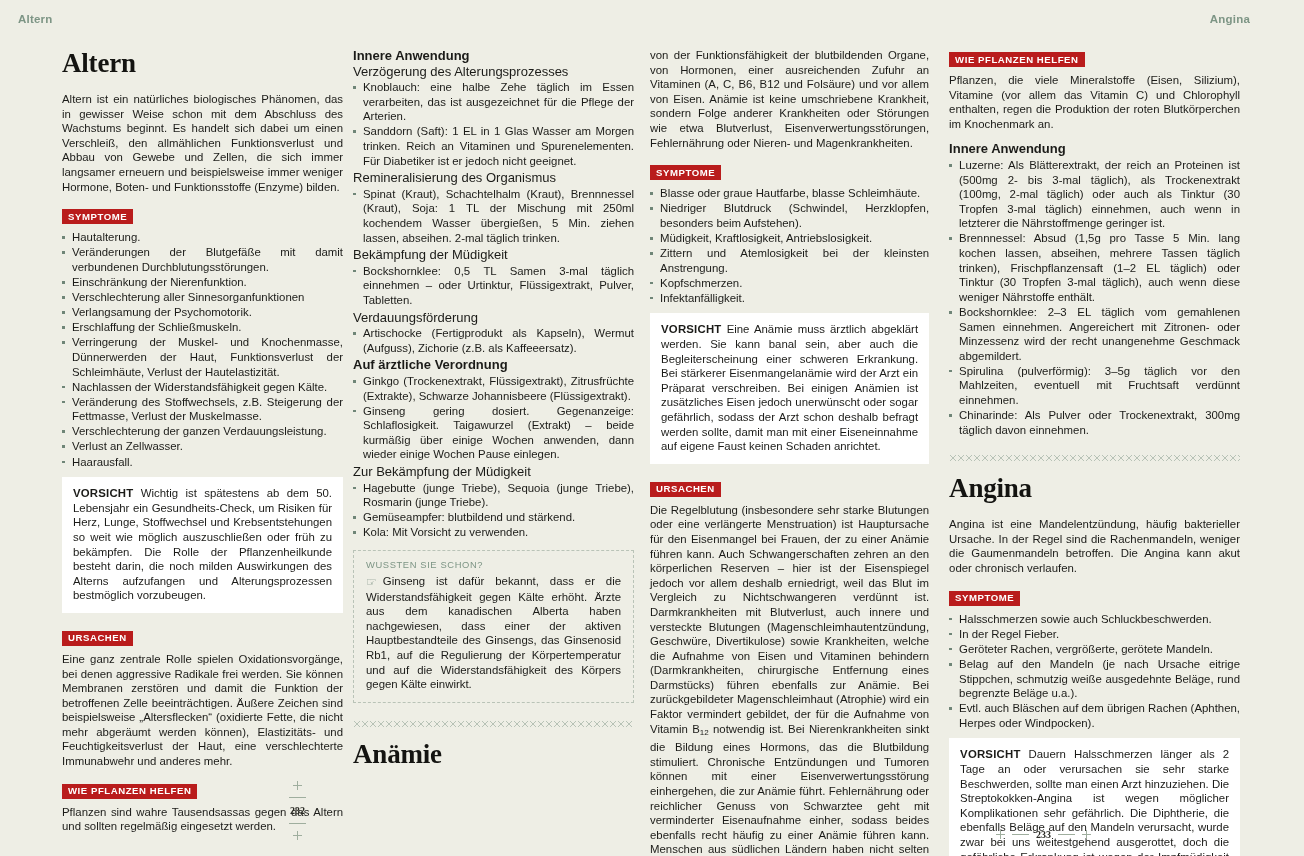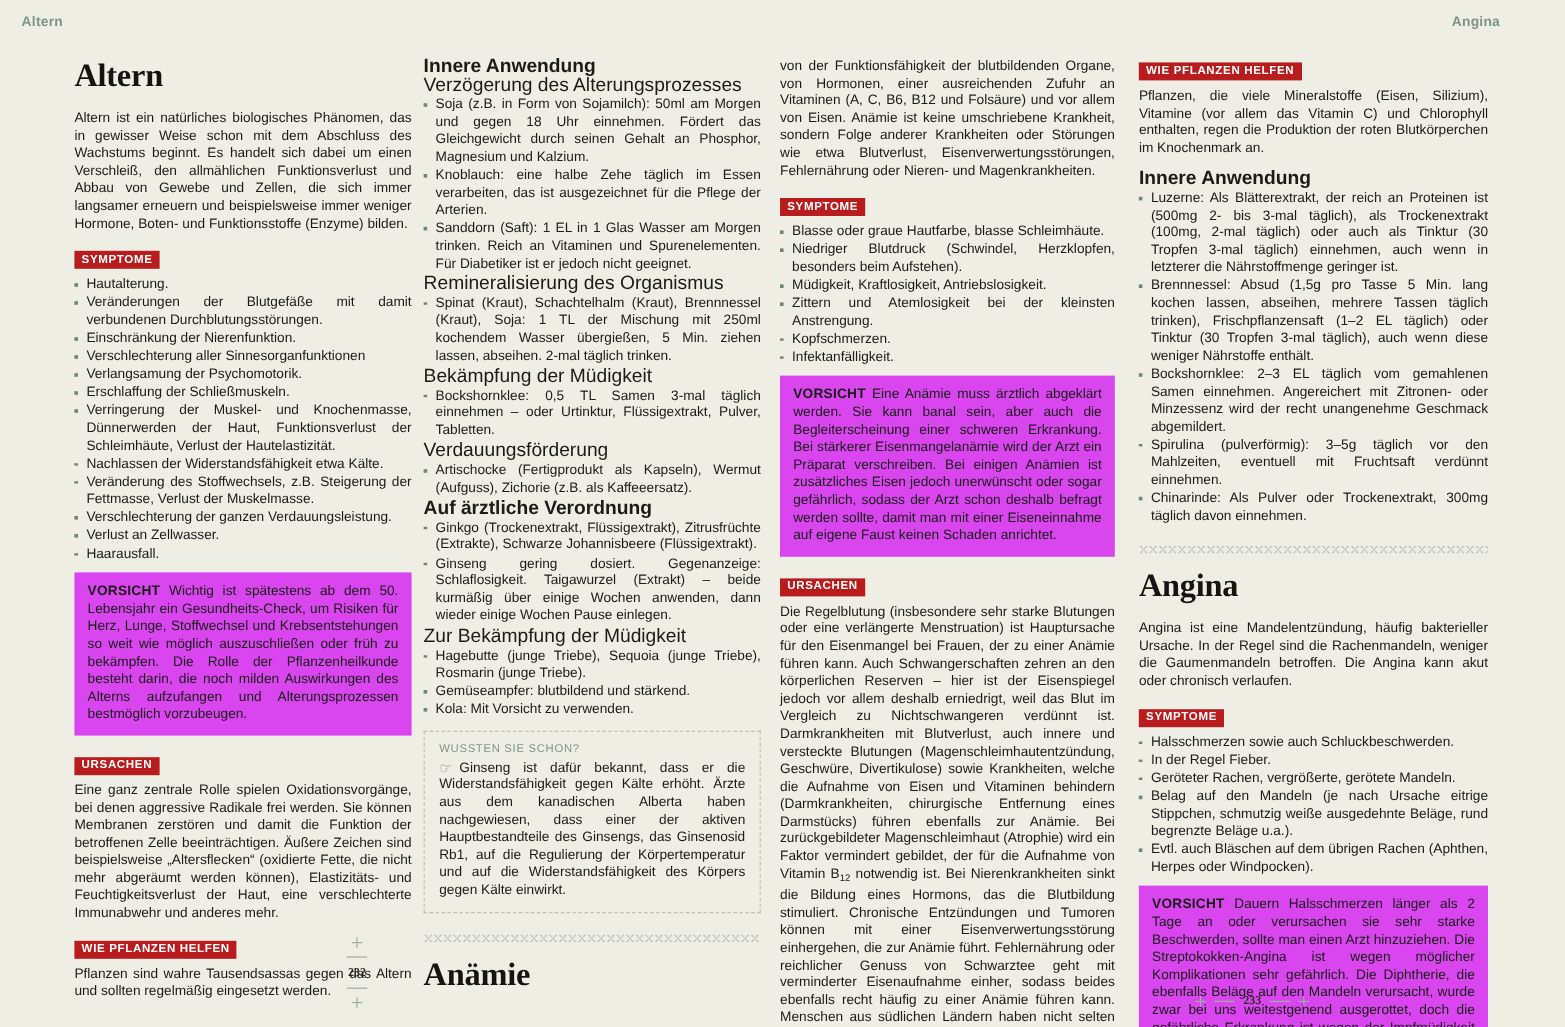--- a/index.html
+++ b/index.html
@@ -83,30 +83,30 @@
   }
   ul.bul > li::before{
     content:"";
     position:absolute;
     left:0;top:6px;
     width:2.6px;height:2.6px;
     background:#6f8577;
   }
 
   .subhead{
-    font-size:16px;
+    font-size:13px;
     line-height:14.6px;
     font-weight:700;
     margin:1px 0 1px 0;
   }
   .subhead.reg{font-weight:400;}
 
   
   .caution{
-    background:#d946ef;
+    background:#ffffff;
     padding:9px 11px 10px 11px;
     margin:8px 0 14px 0;
   }
   .caution p{
     margin:0;
     font-size:11.4px;
     line-height:14.6px;
     text-align:justify;
     -webkit-hyphens:auto;hyphens:auto;
   }
@@ -196,21 +196,21 @@
 
       <span class="tag">SYMPTOME</span>
       <ul class="bul">
         <li>Hautalterung.</li>
         <li>Veränderungen der Blutgefäße mit damit verbundenen Durchblutungsstörungen.</li>
         <li>Einschränkung der Nierenfunktion.</li>
         <li>Verschlechterung aller Sinnesorganfunktionen</li>
         <li>Verlangsamung der Psychomotorik.</li>
         <li>Erschlaffung der Schließmuskeln.</li>
         <li>Verringerung der Muskel- und Knochenmasse, Dünnerwerden der Haut, Funktionsverlust der Schleimhäute, Verlust der Hautelastizität.</li>
-        <li>Nachlassen der Widerstandsfähigkeit etwa Kälte.</li>
+        <li>Nachlassen der Widerstandsfähigkeit gegen Kälte.</li>
         <li>Veränderung des Stoffwechsels, z.B. Steigerung der Fettmasse, Verlust der Muskelmasse.</li>
         <li>Verschlechterung der ganzen Verdauungsleistung.</li>
         <li>Verlust an Zellwasser.</li>
         <li>Haarausfall.</li>
       </ul>
 
       <div class="caution">
         <p><span class="lead">VORSICHT</span>
           <span>Wichtig ist spätestens ab dem 50. Lebensjahr ein Gesundheits-Check, um Risiken für Herz, Lunge, Stoffwechsel und Krebsentstehungen so weit wie möglich auszuschließen oder früh zu bekämpfen. Die Rolle der Pflanzenheilkunde besteht darin, die noch milden Auswirkungen des Alterns aufzufangen und Alterungsprozessen bestmöglich vorzubeugen.</span></p>
       </div>
@@ -219,21 +219,20 @@
       <p class="body">Eine ganz zentrale Rolle spielen Oxidationsvorgänge, bei denen aggressive Radikale frei werden. Sie können Membranen zerstören und damit die Funktion der betroffenen Zelle beeinträchtigen. Äußere Zeichen sind beispielsweise „Altersflecken“ (oxidierte Fette, die nicht mehr abgeräumt werden können), Elastizitäts- und Feuchtigkeitsverlust der Haut, eine verschlechterte Immunabwehr und anderes mehr.</p>
 
       <span class="tag">WIE PFLANZEN HELFEN</span>
       <p class="body">Pflanzen sind wahre Tausendsassas gegen das Altern und sollten regelmäßig eingesetzt werden.</p>
     </div>
 
     <div class="col c2">
       <div class="subhead">Innere Anwendung</div>
       <div class="subhead reg">Verzögerung des Alterungsprozesses</div>
       <ul class="bul">
-        <li>Soja (z.B. in Form von Sojamilch): 50ml am Morgen und gegen 18 Uhr einnehmen. Fördert das Gleichgewicht durch seinen Gehalt an Phosphor, Magnesium und Kalzium.</li>
         <li>Knoblauch: eine halbe Zehe täglich im Essen verarbeiten, das ist ausgezeichnet für die Pflege der Arterien.</li>
         <li>Sanddorn (Saft): 1 EL in 1 Glas Wasser am Morgen trinken. Reich an Vitaminen und Spurenelementen. Für Diabetiker ist er jedoch nicht geeignet.</li>
       </ul>
 
       <div class="subhead reg">Remineralisierung des Organismus</div>
       <ul class="bul">
         <li>Spinat (Kraut), Schachtelhalm (Kraut), Brennnessel (Kraut), Soja: 1 TL der Mischung mit 250ml kochendem Wasser übergießen, 5 Min. ziehen lassen, abseihen. 2-mal täglich trinken.</li>
       </ul>
 
       <div class="subhead reg">Bekämpfung der Müdigkeit</div>

